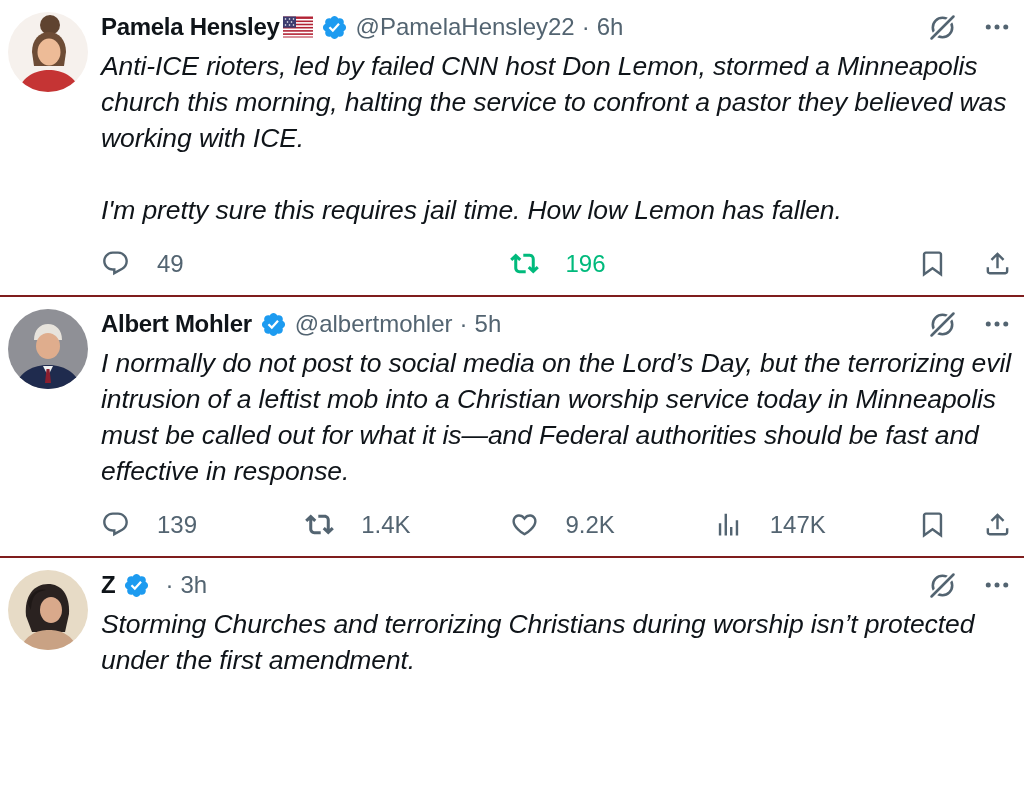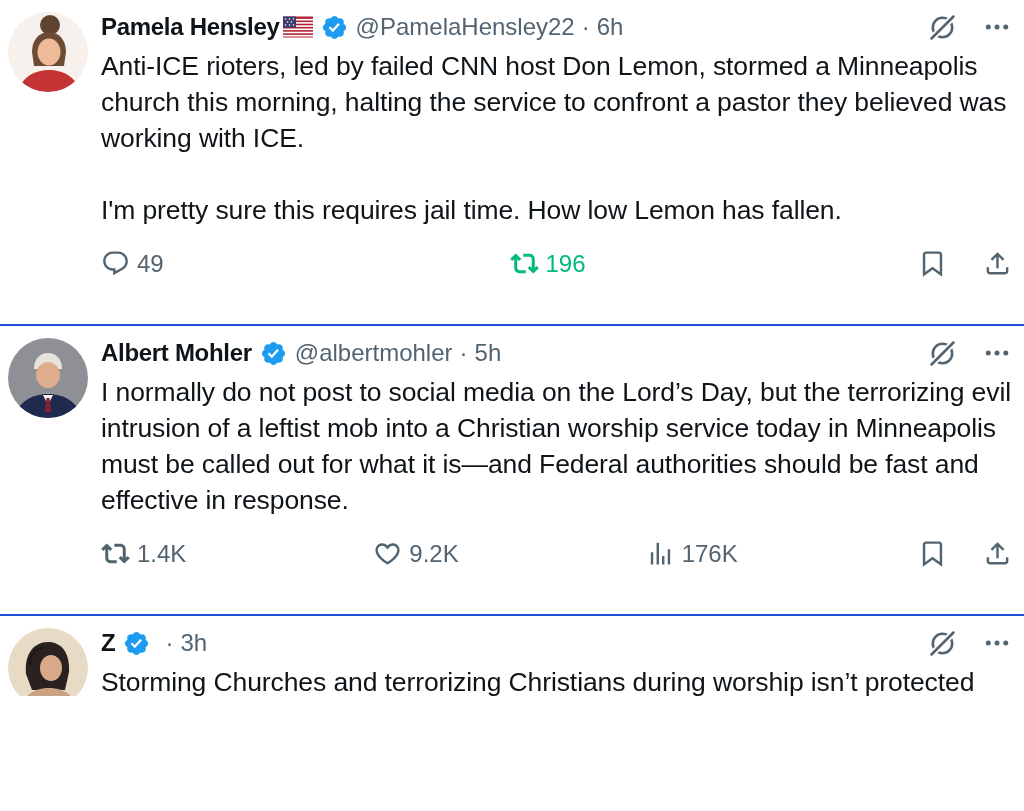--- a/index.html
+++ b/index.html
@@ -1,40 +1,40 @@
 <!DOCTYPE html>
 <html><head>
 <meta charset="utf-8">
 <style>
   html,body{margin:0;padding:0;background:#ffffff;font-family:"Liberation Sans","DejaVu Sans",sans-serif;}
   #app{width:1024px;height:696px;overflow:hidden;background:#fff;}
   .post{display:flex;align-items:flex-start;padding:10px 12px 0 8px;box-sizing:border-box;}
-  .post+.post{border-top:2px solid #1d4ed8;margin-top:29px;}
+  .post+.post{border-top:2px solid #7f1d1d;}
   .avatar{width:80px;height:80px;border-radius:50%;overflow:hidden;flex:none;margin-top:2px;cursor:pointer;}
   .avatar svg{display:block;width:80px;height:80px;}
   .content{flex:1;min-width:0;margin-left:13px;}
   .head{display:flex;align-items:center;font-size:24px;line-height:34px;white-space:nowrap;}
   .dname{font-weight:700;color:#0f1419;letter-spacing:-0.3px;cursor:pointer;}
   .flag{margin-left:3px;display:inline-flex;align-items:center;}
   .flag svg{width:30px;height:22px;}
   .vbadge{margin:0 8px;display:inline-flex;align-items:center;}
   .vbadge svg{width:27px;height:27px;fill:#1d9bf0;}
   .handle{color:#536471;cursor:pointer;}
   .sep{color:#536471;margin:0 7px;}
   .time{color:#536471;cursor:pointer;}
   .head-spacer{flex:1;}
   .iconbtn{background:none;border:none;padding:0;margin:0;color:#536471;cursor:pointer;display:inline-flex;align-items:center;}
   .grok-btn{margin-right:24px;}
   .grok-btn svg{width:31px;height:31px;}
   .more-btn svg{width:30px;height:30px;}
-  .btext{margin-top:4px;font-size:26.5px;line-height:36px;color:#0f1419;letter-spacing:-0.1px;}
+  .btext{margin-top:4px;font-size:26.5px;line-height:36px;color:#0f1419;letter-spacing:-0.1px;font-style:italic;}
   .btext p{margin:0;}
   .btext p+p{margin-top:36px;}
   .actions{display:flex;align-items:center;margin-top:21px;padding-bottom:17px;}
-  .action{display:flex;align-items:center;gap:7px;flex:1;color:#536471;font-size:24px;background:none;border:none;padding:0;font-family:inherit;cursor:pointer;}
+  .action{display:flex;align-items:center;gap:27px;flex:1;color:#536471;font-size:24px;background:none;border:none;padding:0;font-family:inherit;cursor:pointer;}
   .action svg{width:29px;height:29px;flex:none;}
   .action.green{color:#00ba7c;text-align:right;}
   .action.pink{color:#f91880;}
   .action-end{flex:none;display:flex;gap:36px;color:#536471;align-items:center;}
   .action-end .iconbtn svg{width:29px;height:29px;}
 </style>
 </head>
 <body>
 
 <div id="app">
@@ -170,35 +170,41 @@
               <circle cx="19" cy="12" r="2"></circle>
             </svg>
         </button>
       </div>
       <div class="btext">
         <p>I normally do not post to social media on the Lord’s Day, but the terrorizing evil intrusion of a leftist mob into a Christian worship service today in Minneapolis must be called out for what it is—and Federal authorities should be fast and effective in response.</p>
       </div>
       <div class="actions">
         <button class="action">
           <svg viewBox="0 0 24 24" fill="currentColor">
+              <path d="M1.751 10c0-4.42 3.584-8 8.005-8h4.366c4.49 0 8.129 3.64 8.129 8.13 0 2.96-1.607 5.68-4.196 7.11l-8.054 4.46v-3.69h-.067c-4.49.1-8.183-3.51-8.183-8.01zm8.005-6c-3.317 0-6.005 2.69-6.005 6 0 3.37 2.77 6.08 6.138 6.01l.351-.01h1.761v2.3l5.087-2.81c1.951-1.08 3.163-3.13 3.163-5.36 0-3.39-2.744-6.13-6.129-6.13H9.756z"></path>
+            </svg>
+          <span>139</span>
+        </button>
+        <button class="action">
+          <svg viewBox="0 0 24 24" fill="currentColor">
               <path d="M4.75 3.79l4.603 4.3-1.706 1.82L6 8.38v7.37c0 .97.784 1.75 1.75 1.75H13V20H7.75c-2.347 0-4.25-1.9-4.25-4.25V8.38L1.853 9.91.147 8.09l4.603-4.3zm11.5 2.71H11V4h5.25c2.347 0 4.25 1.9 4.25 4.25v7.37l1.647-1.53 1.706 1.82-4.603 4.3-4.603-4.3 1.706-1.82L18 15.62V8.25c0-.97-.784-1.75-1.75-1.75z"></path>
             </svg>
           <span>1.4K</span>
         </button>
         <button class="action">
           <svg viewBox="0 0 24 24" fill="currentColor">
               <path d="M16.697 5.5c-1.222-.06-2.679.51-3.89 2.16l-.805 1.09-.806-1.09C9.984 6.01 8.526 5.44 7.304 5.5c-1.243.07-2.349.78-2.91 1.91-.552 1.12-.633 2.78.479 4.82 1.074 1.97 3.257 4.27 7.129 6.61 3.87-2.34 6.052-4.64 7.126-6.61 1.111-2.04 1.03-3.7.477-4.82-.561-1.13-1.666-1.84-2.908-1.91zm4.187 7.69c-1.351 2.48-4.001 5.12-8.379 7.67l-.503.3-.504-.3c-4.379-2.55-7.029-5.19-8.382-7.67-1.36-2.5-1.41-4.86-.514-6.67.887-1.79 2.647-2.91 4.601-3.01 1.651-.09 3.368.56 4.798 2.01 1.429-1.45 3.146-2.1 4.796-2.01 1.954.1 3.714 1.22 4.601 3.01.896 1.81.846 4.17-.514 6.67z"></path>
             </svg>
           <span>9.2K</span>
         </button>
         <button class="action">
           <svg viewBox="0 0 24 24" fill="currentColor">
               <path d="M8.75 21V3h2v18h-2zM18 21V8.5h2V21h-2zM4 21l.004-10h2L6 21H4zm9.248 0v-7h2v7h-2z"></path>
             </svg>
-          <span>176K</span>
+          <span>147K</span>
         </button>
         <span class="action-end">
           <button class="iconbtn">
             <svg viewBox="0 0 24 24" fill="currentColor">
                 <path d="M4 4.5C4 3.12 5.119 2 6.5 2h11C18.881 2 20 3.12 20 4.5v18.44l-8-5.71-8 5.71V4.5zM6.5 4c-.276 0-.5.22-.5.5v14.56l6-4.29 6 4.29V4.5c0-.28-.224-.5-.5-.5h-11z"></path>
               </svg>
           </button>
           <button class="iconbtn">
             <svg viewBox="0 0 24 24" fill="currentColor">
                 <path d="M12 2.59l5.7 5.7-1.41 1.42L13 6.41V16h-2V6.41l-3.3 3.3-1.41-1.42L12 2.59zM21 15l-.02 3.51c0 1.38-1.12 2.49-2.5 2.49H5.5C4.11 21 3 19.88 3 18.5V15h2v3.5c0 .28.22.5.5.5h12.98c.28 0 .5-.22.5-.5L19 15h2z"></path>

